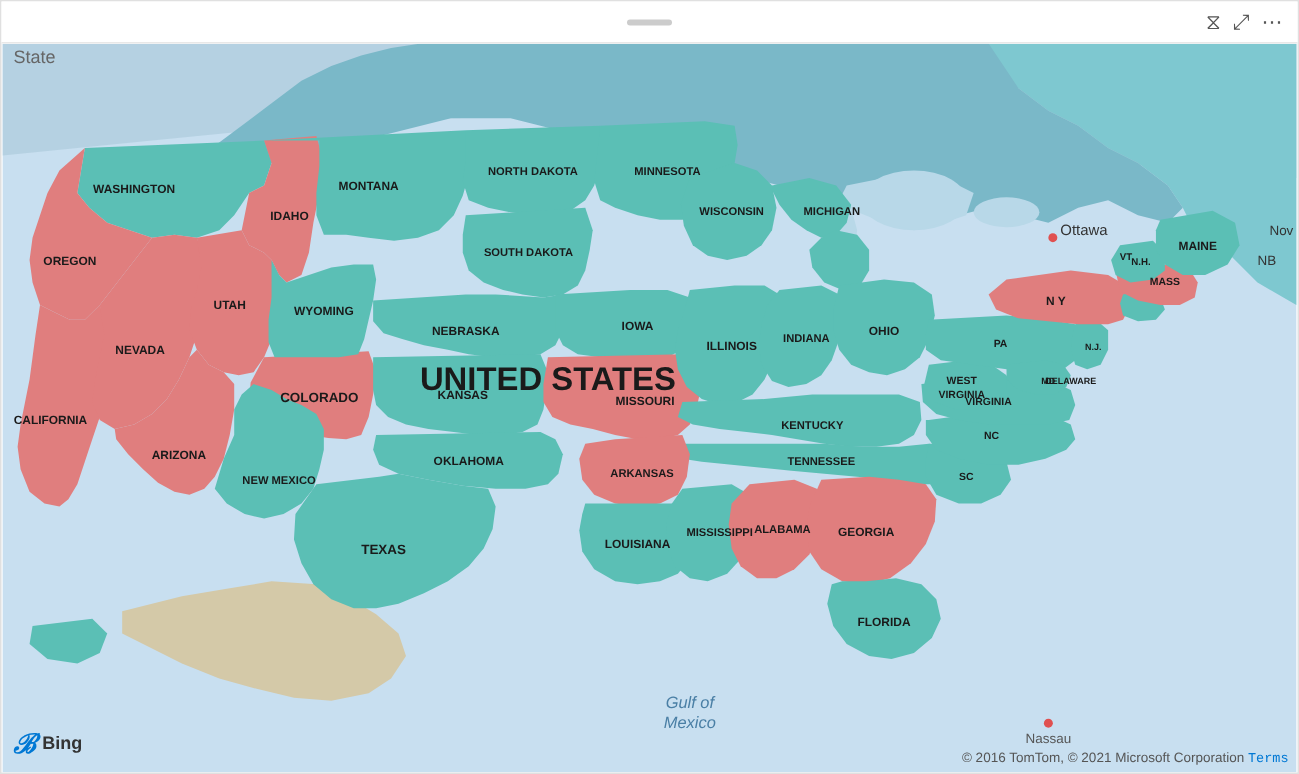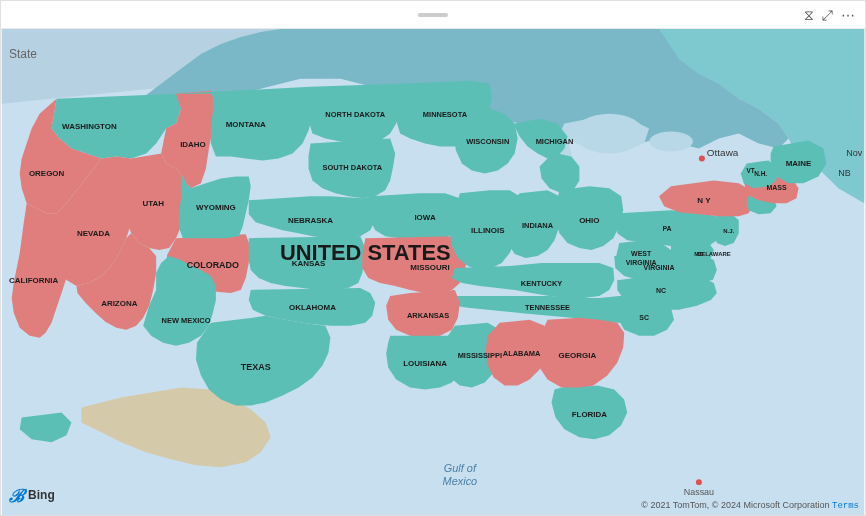--- a/index.html
+++ b/index.html
@@ -58,21 +58,20 @@
     }
 
     
     .state-label {
       position: absolute;
       top: 30px;
       left: 8px;
       font-size: 12px;
       color: #666;
       z-index: 10;
-      margin-top: 16px;
     }
 
     
     .map-area {
       position: absolute;
       top: 28px;
       left: 0;
       right: 0;
       bottom: 0;
       overflow: hidden;
@@ -350,17 +349,17 @@
 
     </svg>
   </div>
 
   <div class="bing-logo">
     <span style="font-size:18px; font-weight:bold; font-style:italic; color:#0078d4;">ℬ</span>
     <span style="font-size:12px; font-weight:600; color:#333;">Bing</span>
   </div>
 
   <div class="copyright">
-    <span>© 2021 TomTom, © 2024 Microsoft Corporation</span>
+    <span>© 2016 TomTom, © 2021 Microsoft Corporation</span>
     <a href="#">Terms</a>
   </div>
 
 </div>
 
 </body></html>

